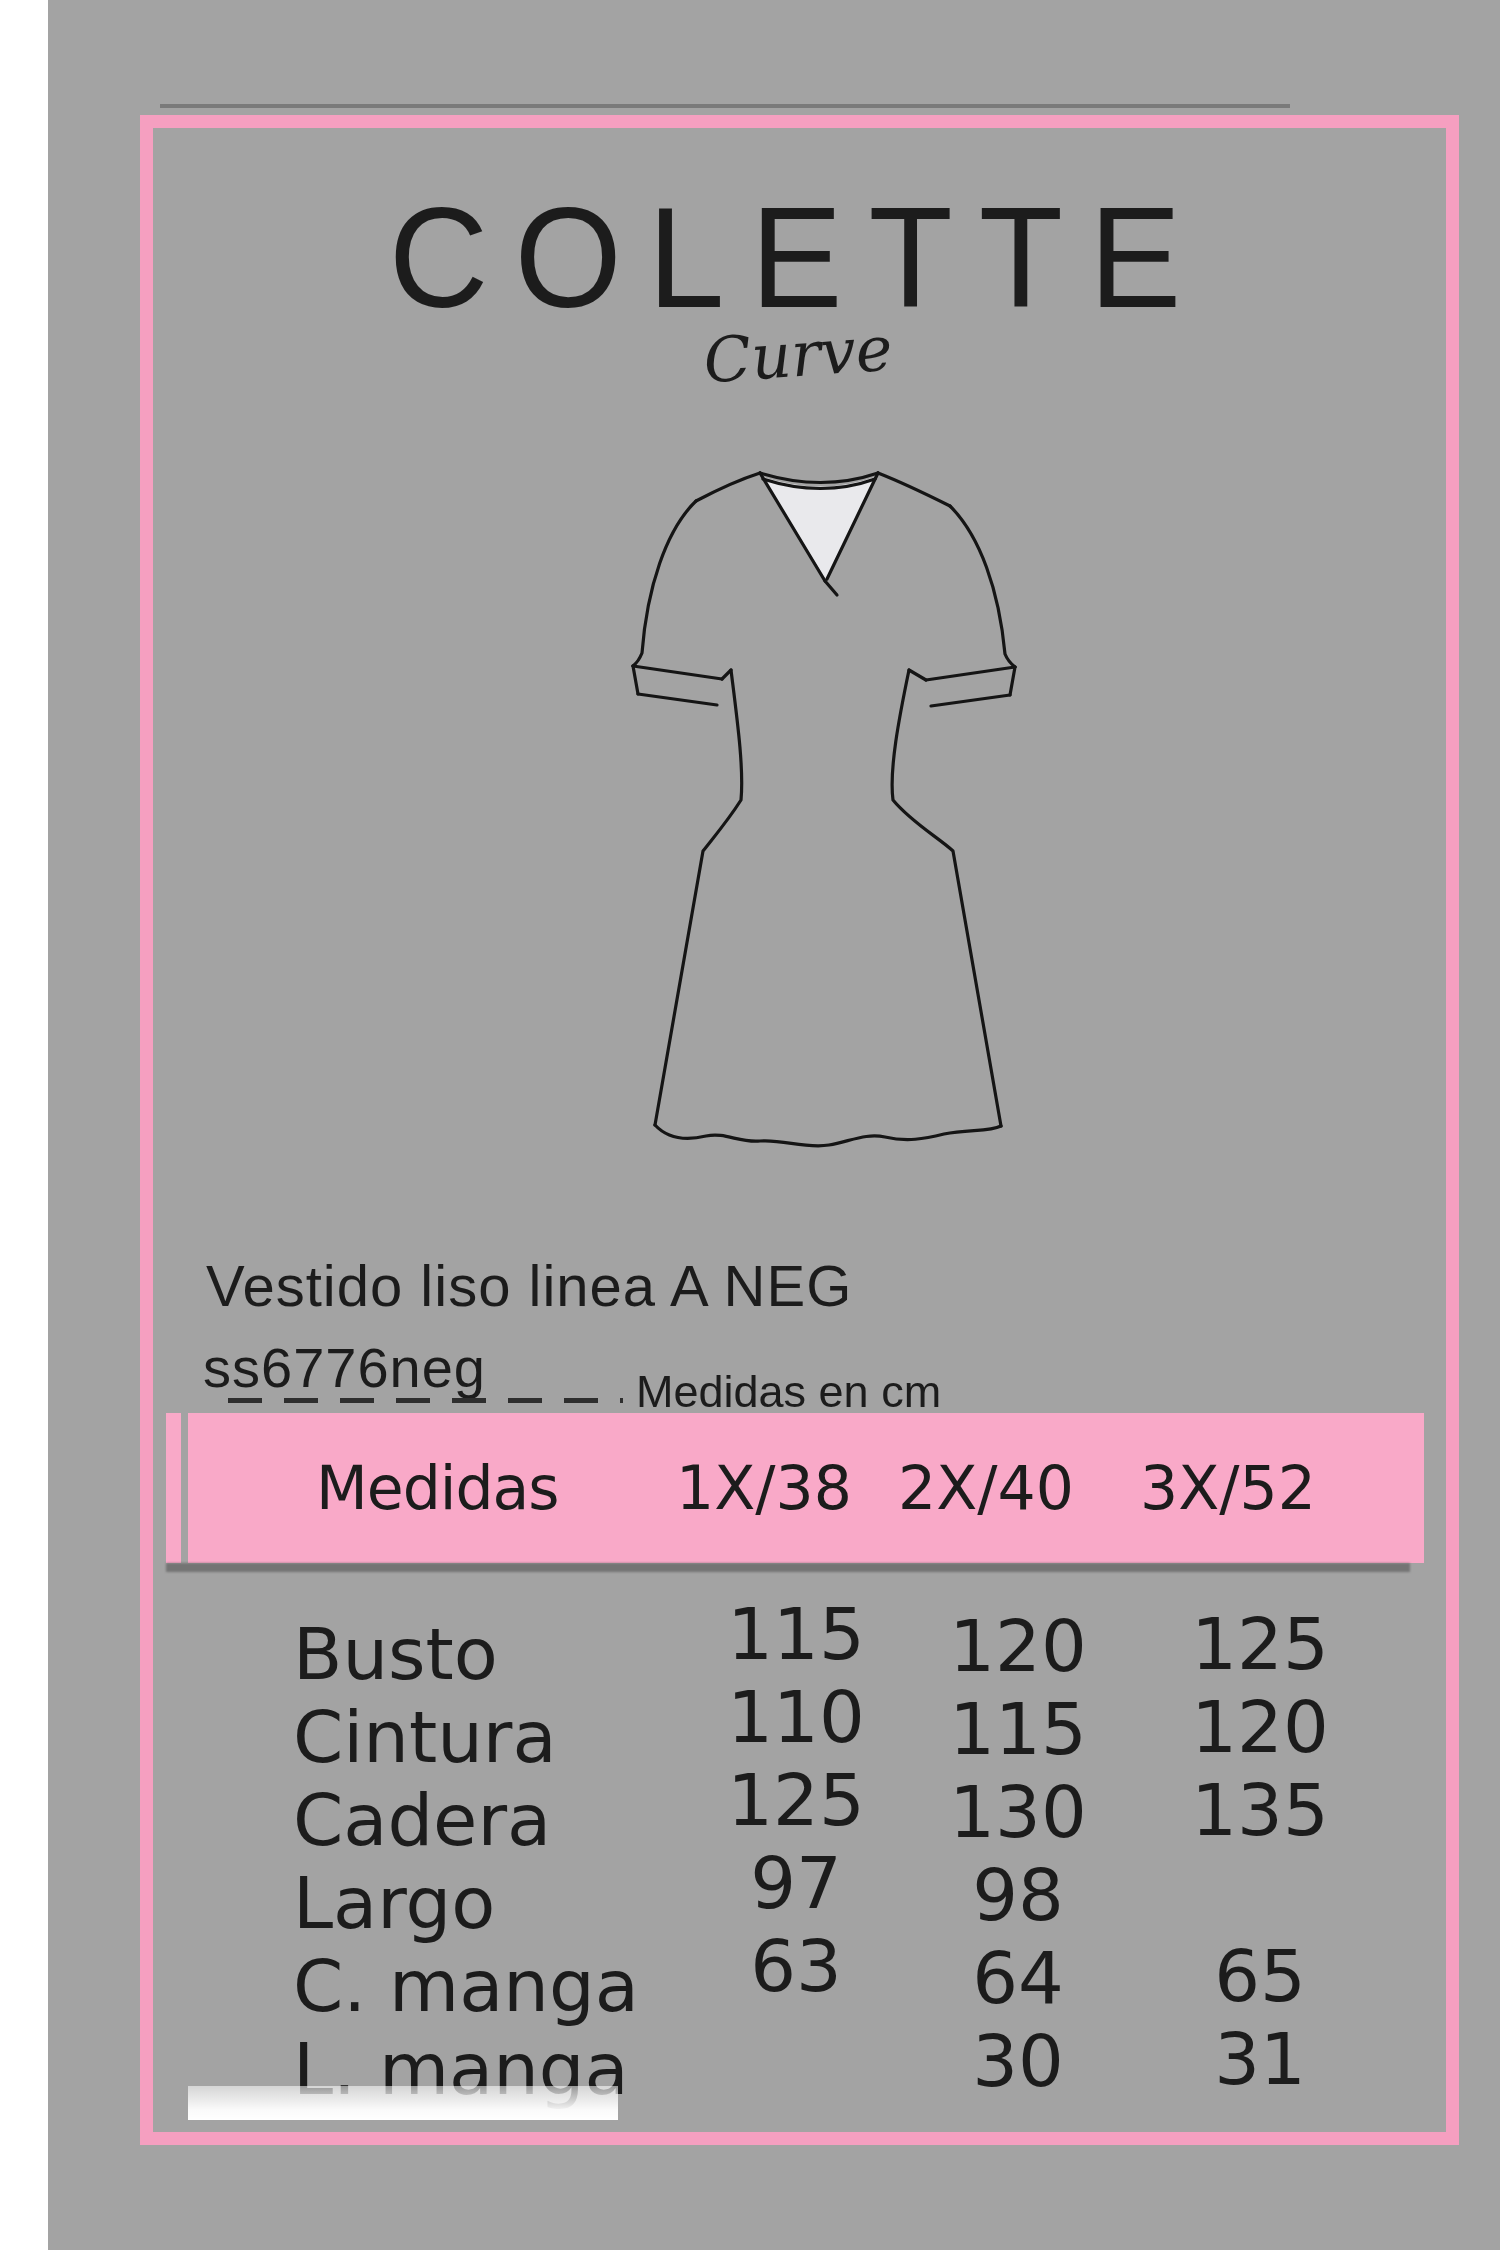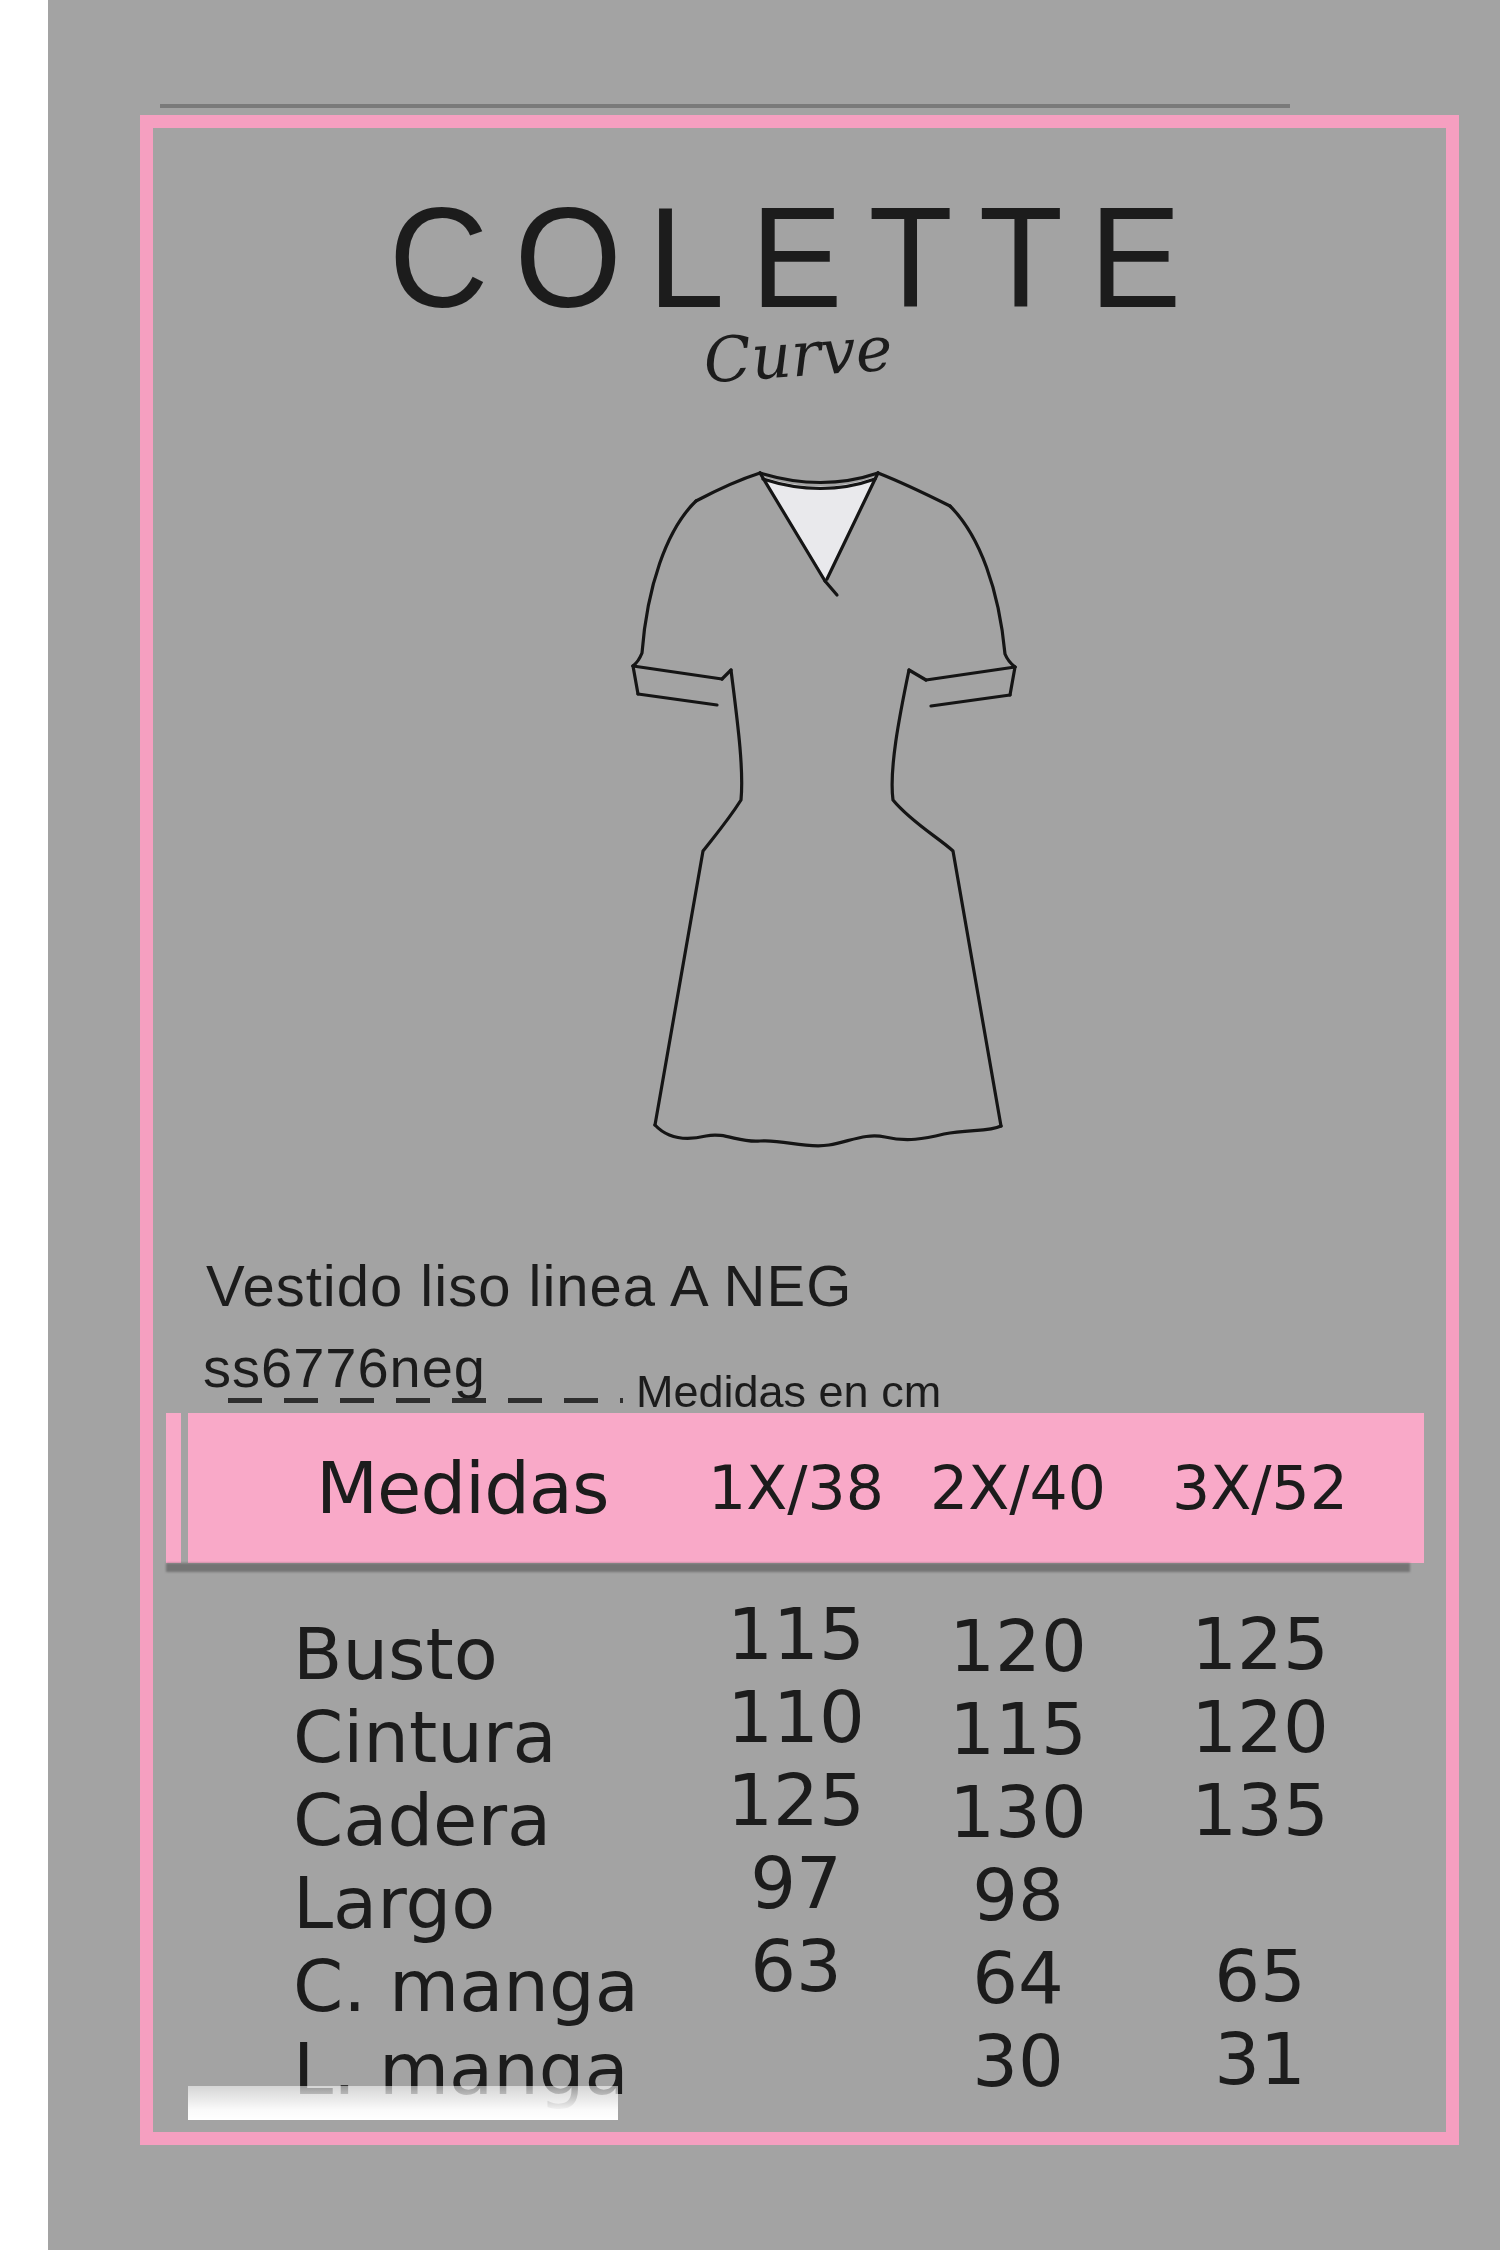--- a/index.html
+++ b/index.html
@@ -95,26 +95,26 @@
     left:118px;top:1563px;
     width:1244px;height:9px;
     background:rgba(70,70,70,.5);
     filter:blur(1px);
   }
   .bar-title{
     position:absolute;
     left:268px;top:1413px;height:174px;
     line-height:150px;
     font-family:"DejaVu Sans", sans-serif;
-    font-size:72px;
+    font-size:60px;
     letter-spacing:-1px;
   }
   .bar-size{
     position:absolute;top:1413px;height:164px;line-height:150px;
-    width:240px;text-align:center;
+    width:240px;text-align:left;
     font-family:"DejaVu Sans", sans-serif;
     font-size:60px;
   }
   .bar-size.s1{left:628px;}
   .bar-size.s2{left:850px;}
   .bar-size.s3{left:1092px;}
   
   .rows{
     position:absolute;
     left:0;top:1618px;width:1344px;

